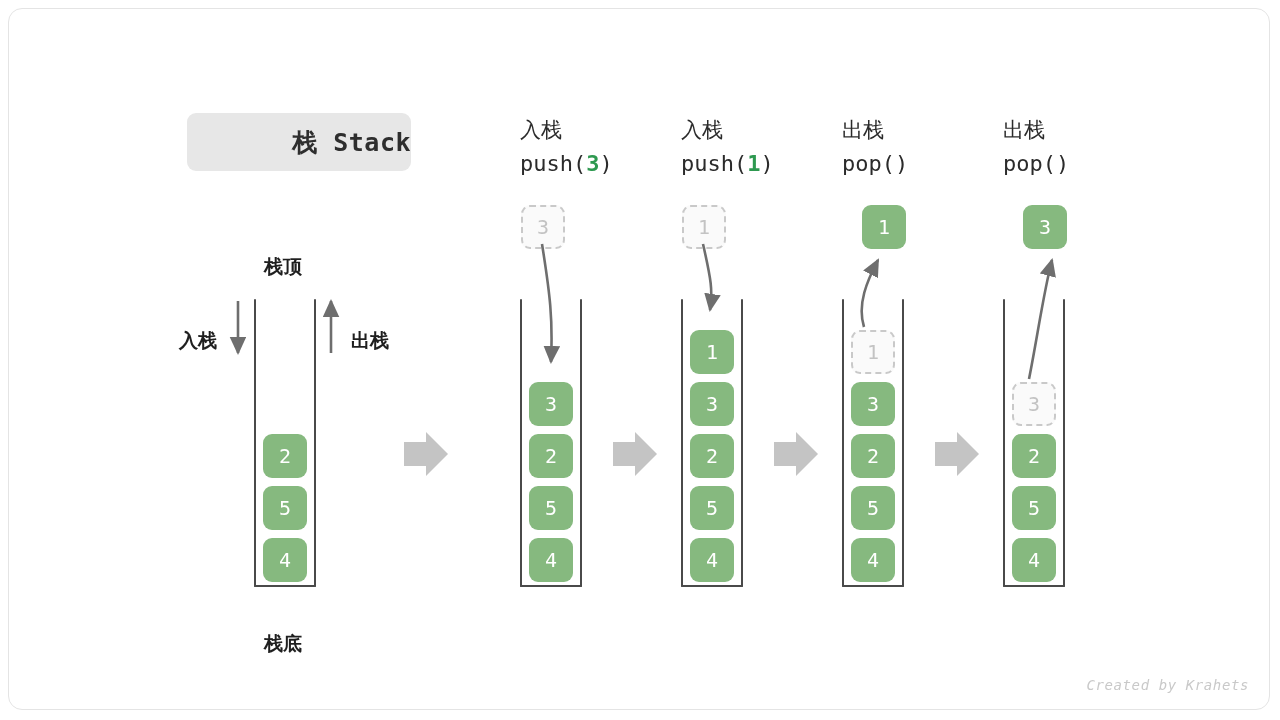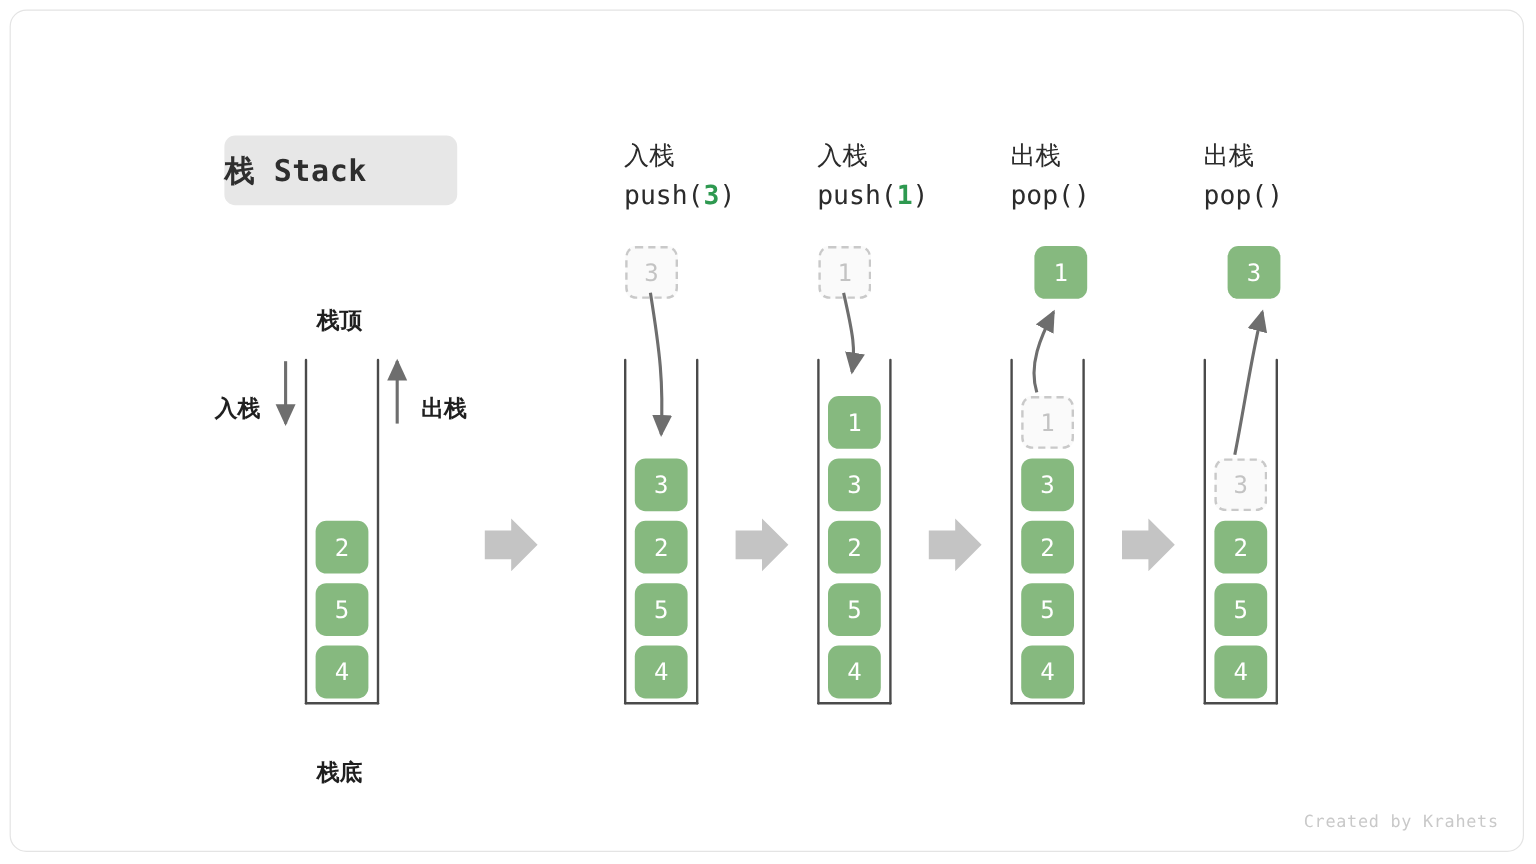--- a/index.html
+++ b/index.html
@@ -16,23 +16,23 @@
     border:1px solid #e4e4e4;
     border-radius:14px;
     box-sizing:border-box;
     overflow:hidden;
   }
   .stage{position:absolute;left:0;top:0;width:1262px;height:702px;}
 
   
   #title-badge{
     position:absolute;left:178px;top:104px;
-    width:194px;height:58px;
+    width:224px;height:58px;
     background:#e7e7e7;border-radius:9px;
-    display:flex;align-items:center;justify-content:flex-start;
+    display:flex;align-items:center;justify-content:flex-end;
     font-family:"DejaVu Sans Mono","Liberation Mono",monospace;
     font-size:25px;font-weight:700;color:#2e2e2e;
     letter-spacing:.5px;
   }
 
   
   .cjk-label{
     position:absolute;
     font-family:"DejaVu Sans","Liberation Sans",sans-serif;
     font-weight:700;font-size:19px;color:#1f1f1f;
@@ -75,21 +75,21 @@
     box-sizing:border-box;
   }
 
   
   svg.overlay{position:absolute;left:0;top:0;width:1262px;height:702px;pointer-events:none;}
 
   
   #credit{
     position:absolute;right:22px;bottom:18px;
     font-family:"DejaVu Sans Mono","Liberation Mono",monospace;
-    font-size:14px;color:#c9c9c9;letter-spacing:.6px;white-space:nowrap;
+    font-size:14px;color:#c9c9c9;letter-spacing:.6px;white-space:nowrap;font-style:italic;
   }
 </style>
 </head>
 <body>
 
 <div id="card">
   <div class="stage">
 
     <div id="title-badge">
       <span>栈 Stack</span>

